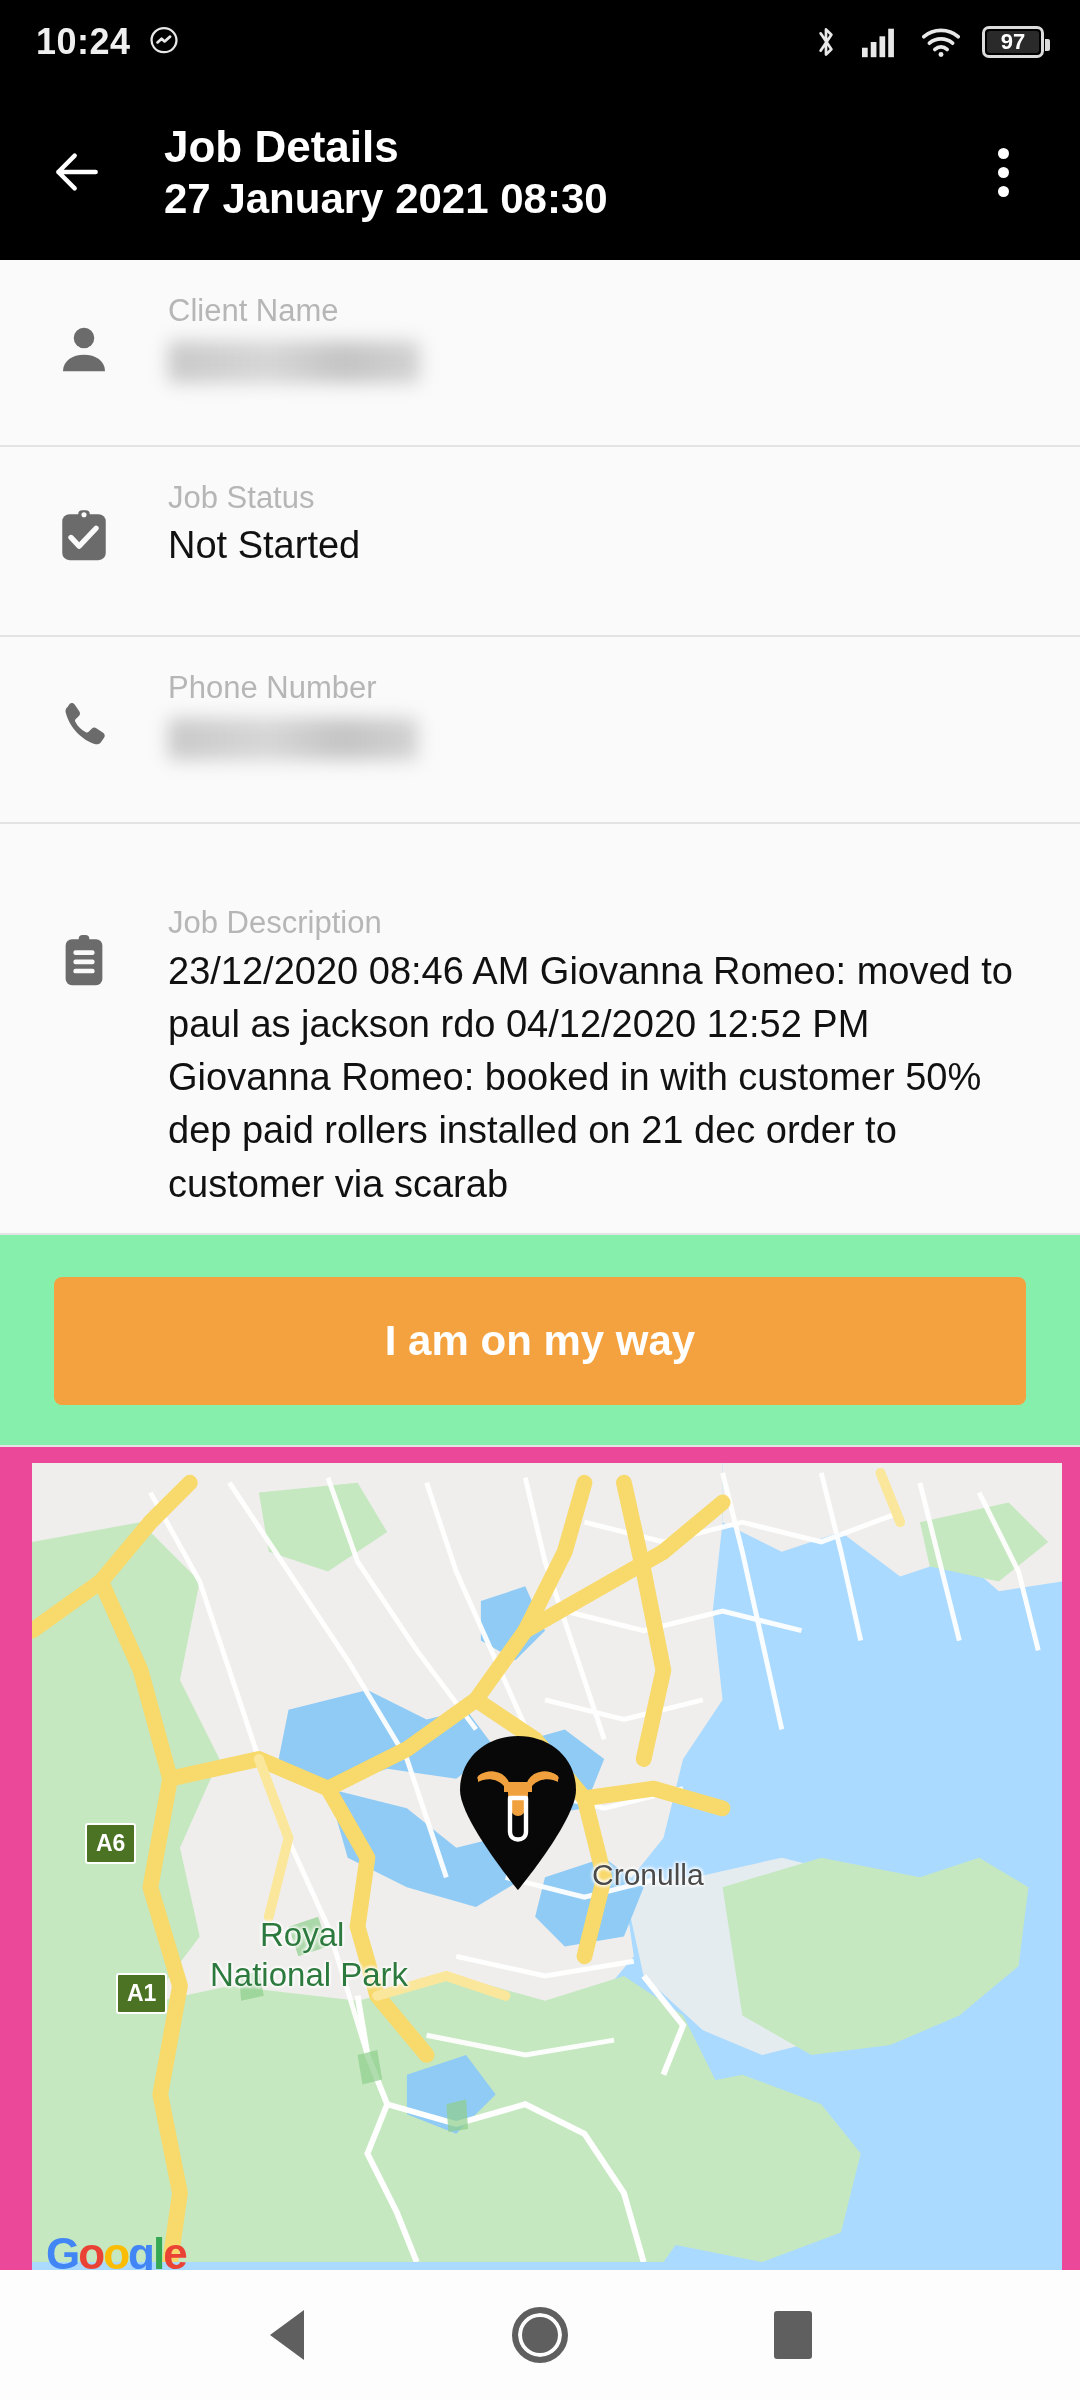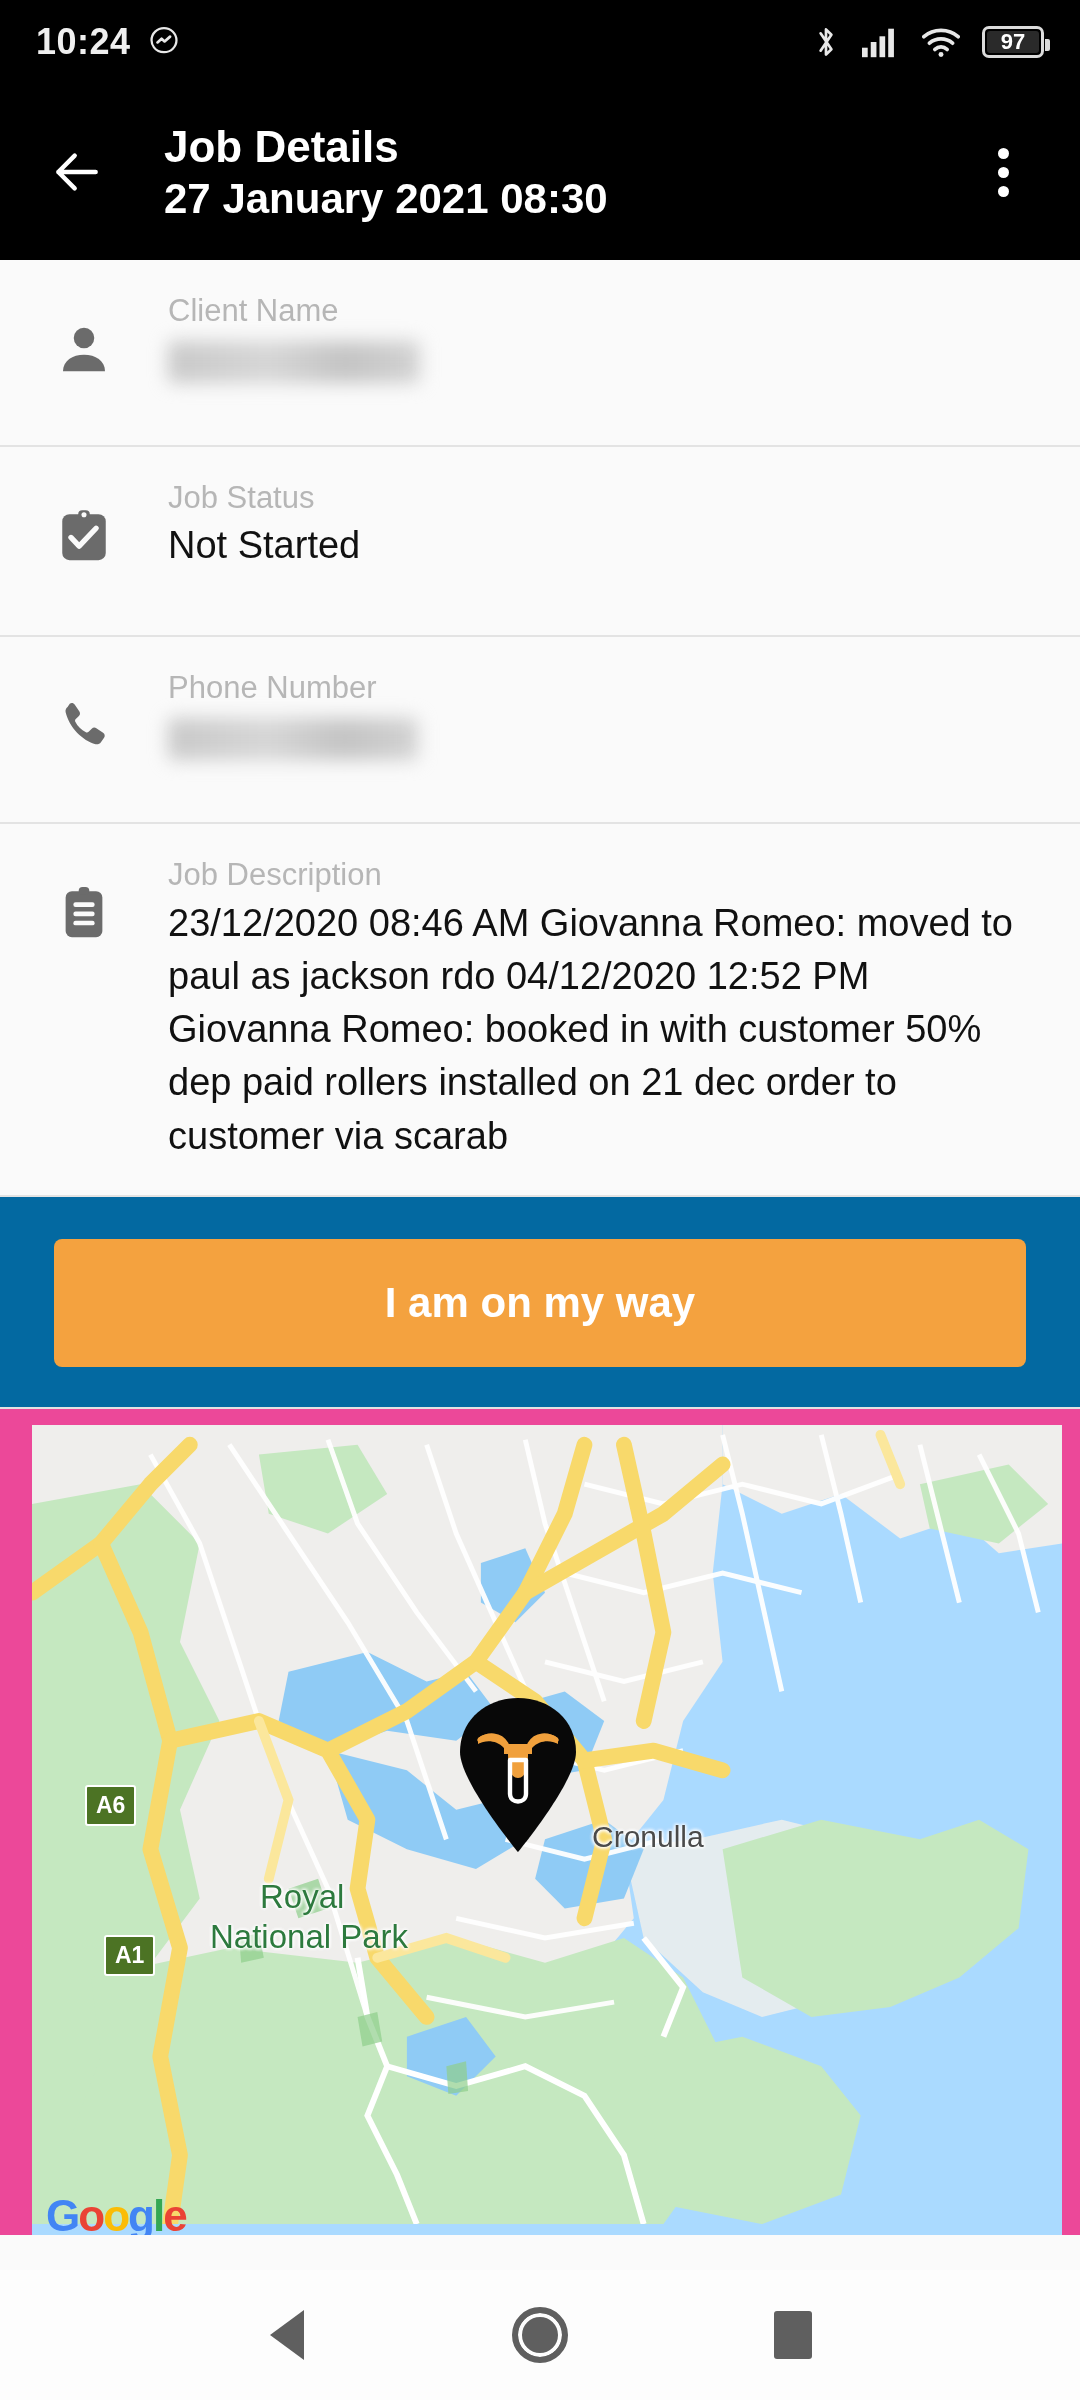--- a/index.html
+++ b/index.html
@@ -67,25 +67,25 @@
     display:inline-block; color:transparent; user-select:none;
     background:linear-gradient(90deg,#c9c9c9,#d6d6d6 40%,#c4c4c4 70%,#d2d2d2);
     filter:blur(9px); border-radius:6px; height:42px; margin:8px 0 6px 0;
   }
   .redacted.name{ width:252px; }
   .redacted.phone{ width:250px; }
 
   .row-client{ height:187px; }
   .row-phone{ height:187px; }
   .row-status{ height:190px; }
-  .row-desc{ min-height:270px; padding-bottom:32px; }
+  .row-desc{ min-height:270px; padding-bottom:22px;margin-top:48px; }
   .desc-text{ font-size:38px; color:#111; line-height:1.40; }
 
   
-  .cta-zone{ padding:42px 54px 40px 54px; background:#0369a1; border-bottom:2px solid #e3e3e3; }
+  .cta-zone{ padding:42px 54px 40px 54px; background:#86efac; border-bottom:2px solid #e3e3e3; }
   .cta-btn{
     width:100%; height:128px; background:#f4a23f; border:none; border-radius:8px;
     color:#fff; font-size:42px; font-weight:700; font-family:"Liberation Sans", sans-serif;
     display:flex; align-items:center; justify-content:center; cursor:pointer;
   }
 
   
   .map-zone{ padding:16px 18px 0 32px; background:#ec4899; }
   .map{
     position:relative; width:100%; height:810px; overflow:hidden;
@@ -324,21 +324,21 @@
 
         <g fill="#8fcf8c" opacity="0.7">
           <path d="M260 470 L290 460 L300 490 L270 500 Z"></path>
           <path d="M330 600 L350 595 L355 625 L335 630 Z"></path>
           <path d="M420 650 L440 645 L442 675 L422 678 Z"></path>
           <path d="M210 520 L230 515 L235 540 L212 545 Z"></path>
         </g>
       </svg>
 
       <div class="road-badge" style="left:53px; top:360px;">A6</div>
-      <div class="road-badge" style="left:72px; top:510px;">A1</div>
+      <div class="road-badge" style="left:84px; top:510px;">A1</div>
 
       <div class="label label-place" style="left:560px; top:395px;">Cronulla</div>
       <div class="label label-park" style="left:228px; top:452px;">Royal</div>
       <div class="label label-park" style="left:178px; top:492px;">National Park</div>
 
       <div class="map-pin">
         <div class="pin-shape">
           <svg width="124" height="160" viewBox="0 0 62 80">
             <path d="M31 79 C31 79 2 44 2 29 C2 13 15 2 31 2 C47 2 60 13 60 29 C60 44 31 79 31 79 Z" fill="#080808"></path>
             <g fill="none" stroke="#f0a03c" stroke-width="2.6" stroke-linecap="round" stroke-linejoin="round">

